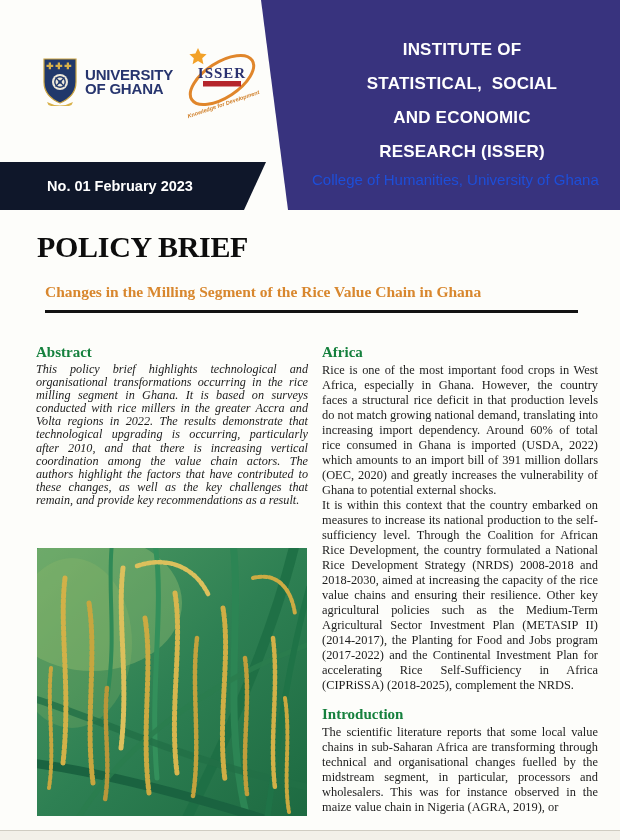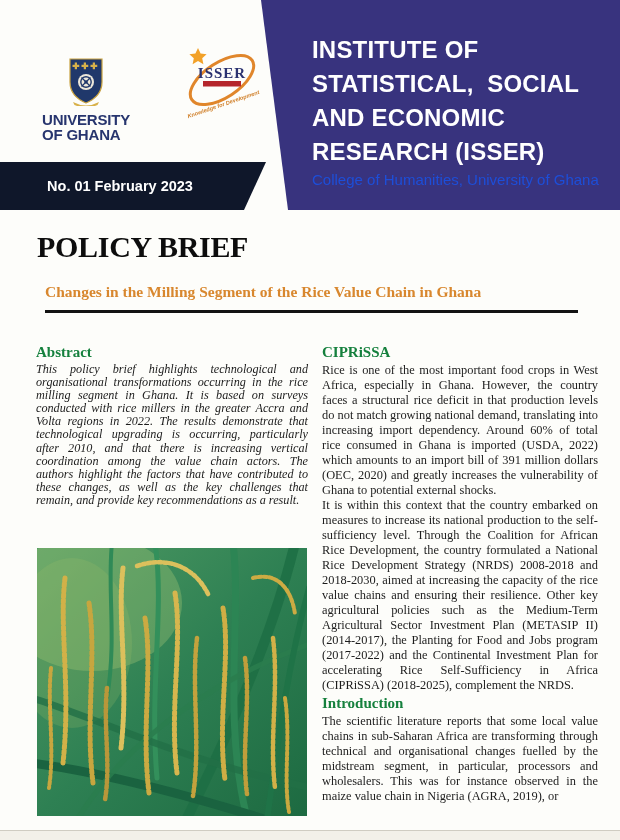--- a/index.html
+++ b/index.html
@@ -11,39 +11,39 @@
 
   
   .navy-panel {
     position:absolute; left:0; top:0; width:620px; height:210px;
     background:#38337E;
     clip-path:polygon(261px 0, 620px 0, 620px 210px, 288px 210px);
   }
   .institute-title {
     position:absolute; left:312px; top:33px; width:300px;
     font-family:"Liberation Sans", sans-serif; font-weight:bold;
-    font-size:24px; line-height:34px; color:#ffffff; letter-spacing:.2px;
+    font-size:17px; line-height:34px; color:#ffffff; letter-spacing:.2px;text-align:center;
   }
   .inst-line { white-space:pre; }
   .college-line {
     position:absolute; left:312px; top:171px; width:300px;
     font-family:"Liberation Sans", sans-serif; font-size:15px; color:#1d4ed8;
   }
   .issue-banner {
     position:absolute; left:0; top:162px; width:266px; height:48px;
     background:#0f172a;
     clip-path:polygon(0 0, 266px 0, 244px 48px, 0 48px);
     display:flex; align-items:center; justify-content:center;
   }
   .issue-banner span {
     font-family:"Liberation Sans", sans-serif; font-weight:bold;
     font-size:14.5px; color:#ffffff; padding-right:26px;
   }
 
-  .ug-logo { position:absolute; left:42px; top:58px; display:flex; align-items:center; gap:7px;flex-direction:column; }
+  .ug-logo { position:absolute; left:42px; top:58px; display:flex; align-items:center; gap:7px; }
   .ug-text {
     font-family:"Liberation Sans", sans-serif; font-weight:bold;
     font-size:15px; line-height:14.5px; color:#27356E; letter-spacing:-.2px;
   }
   .isser-logo { position:absolute; left:184px; top:42px; }
 
   
   .policy-title {
     position:absolute; left:37px; top:230px;
     font-size:30px; font-weight:bold; color:#0d0d0d; letter-spacing:-.3px;
@@ -58,21 +58,21 @@
 
   
   .section-heading { font-size:15px; font-weight:bold; margin:0 0 2px 0; color:#15803d; }
   .col-abstract { position:absolute; left:36px; top:344px; width:272px; }
   .col-abstract p {
     margin:0; font-style:italic; font-size:12.2px; line-height:13.1px;
     text-align:justify;
   }
   .col-right { position:absolute; left:322px; top:344px; width:276px; }
   .col-right p { margin:0; font-size:12.4px; line-height:15px; text-align:justify; }
-  .intro-head { margin-top:2px; }
+  .intro-head { margin-top:13px; }
 
   .photo {
     position:absolute; left:37px; top:548px; width:270px; height:268px;
     line-height:0;
   }
 
   .bottom-strip {
     position:absolute; left:0; top:830px; width:620px; height:10px;
     background:#f2f0e9; border-top:1px solid #cfccc2; box-sizing:border-box;
   }
@@ -171,21 +171,21 @@
         <path d="M236,90 C242,140 232,190 238,240" stroke="#d2b148" stroke-width="4.5"></path>
         <path d="M100,18 C130,8 158,18 172,48" stroke="#dcc05c" stroke-width="4.5"></path>
         <path d="M216,30 C238,24 254,38 258,66" stroke="#cdab43" stroke-width="4"></path>
         <path d="M14,120 C10,160 18,200 12,240" stroke="#c7a63f" stroke-width="4"></path>
         <path d="M248,150 C254,190 246,230 252,264" stroke="#caa83f" stroke-width="4"></path>
       </g>
     </svg>
   </div>
 
   <div class="col-right">
-    <h3 class="section-heading">CIPRiSSA</h3>
+    <h3 class="section-heading">Africa</h3>
     <p>Rice is one of the most important food crops in West Africa, especially in Ghana. However, the country faces a structural rice deficit in that production levels do not match growing national demand, translating into increasing import dependency. Around 60% of total rice consumed in Ghana is imported (USDA, 2022) which amounts to an import bill of 391 million dollars (OEC, 2020) and greatly increases the vulnerability of Ghana to potential external shocks.</p>
     <p>It is within this context that the country embarked on measures to increase its national production to the self-sufficiency level. Through the Coalition for African Rice Development, the country formulated a National Rice Development Strategy (NRDS) 2008-2018 and 2018-2030, aimed at increasing the capacity of the rice value chains and ensuring their resilience. Other key agricultural policies such as the Medium-Term Agricultural Sector Investment Plan (METASIP II) (2014-2017), the Planting for Food and Jobs program (2017-2022) and the Continental Investment Plan for accelerating Rice Self-Sufficiency in Africa (CIPRiSSA) (2018-2025), complement the NRDS.</p>
     <h3 class="section-heading intro-head">Introduction</h3>
     <p>The scientific literature reports that some local value chains in sub-Saharan Africa are transforming through technical and organisational changes fuelled by the midstream segment, in particular, processors and wholesalers. This was for instance observed in the maize value chain in Nigeria (AGRA, 2019), or</p>
   </div>
 
   <div class="bottom-strip"></div>
 </div>
 
 </body></html>

